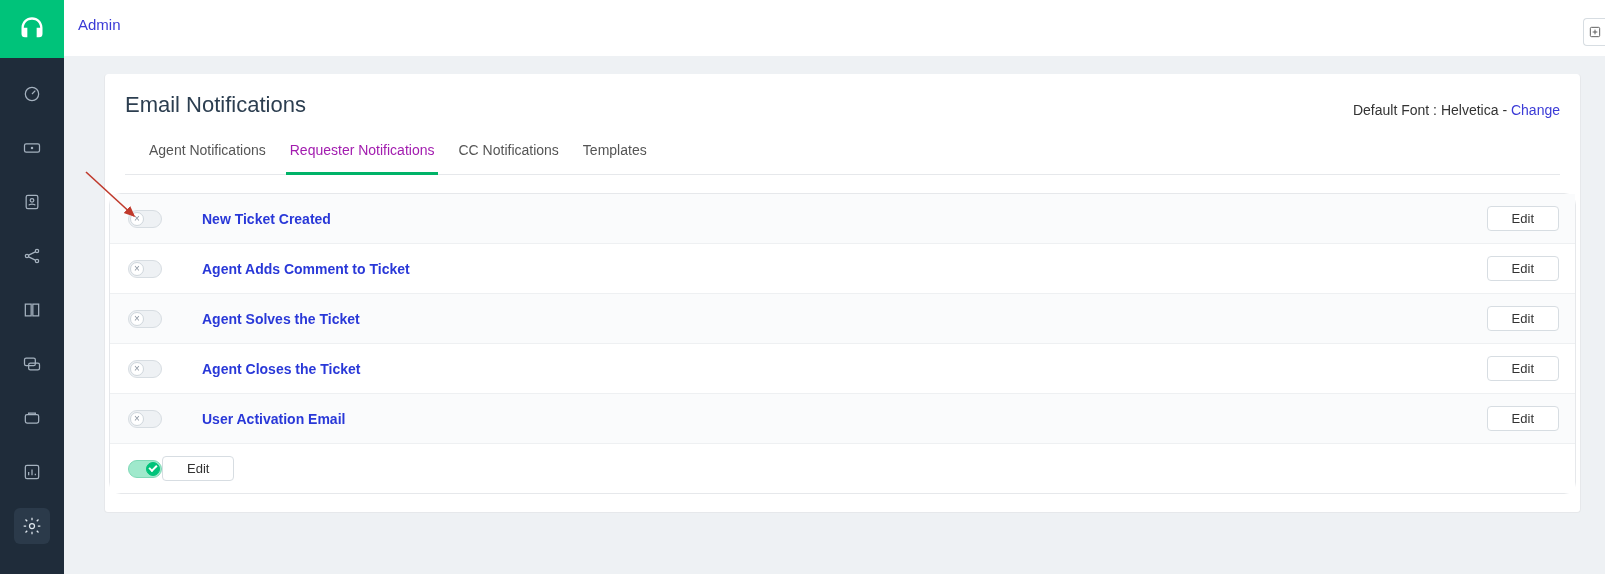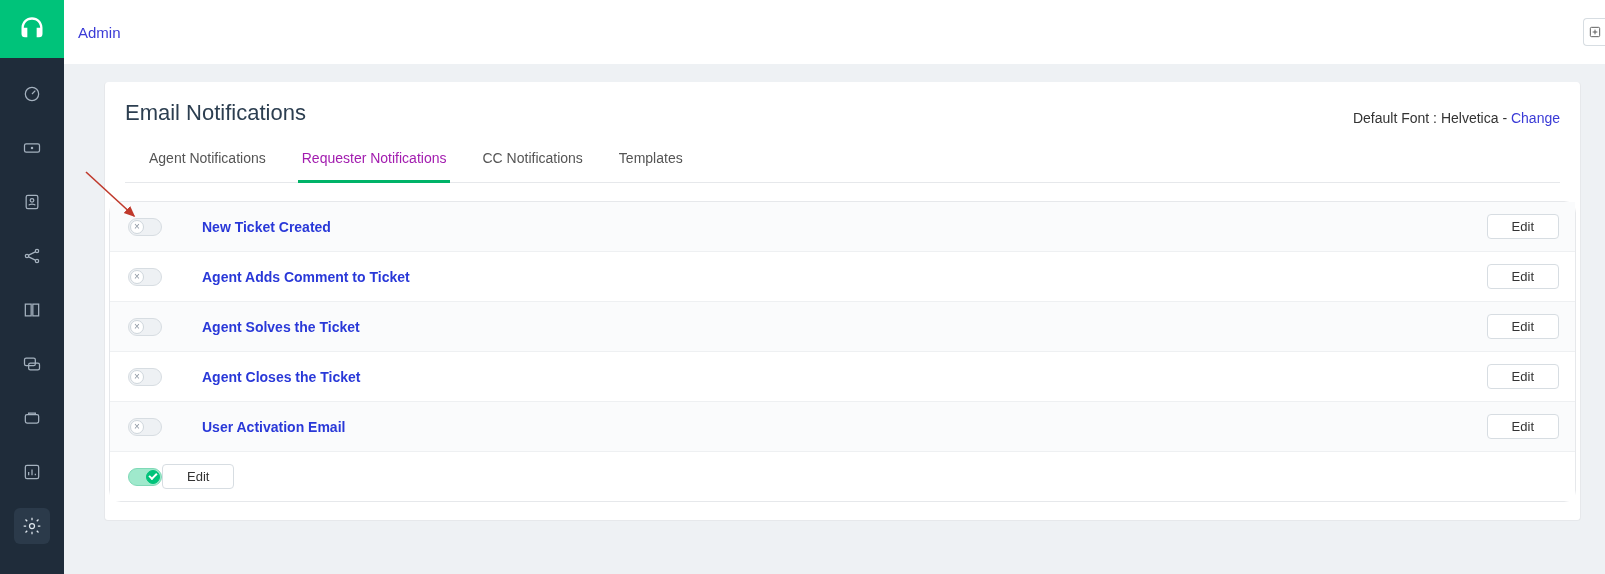--- a/index.html
+++ b/index.html
@@ -52,24 +52,23 @@
 
   
   .main {
     flex: 1;
     display: flex;
     flex-direction: column;
     background: #eef1f4;
   }
   .topbar {
     background: #ffffff;
-    height: 64px;
-    display: flex;
-    align-items: center;
-    padding: 0 14px;
+    height: 56px;
+    display: flex;
+    padding: 16px 14px;
   }
   .topbar .breadcrumb {
     color: #3a3ad6;
     font-size: 15px;
     font-weight: 500;
   }
 
   .content-wrap {
     padding: 18px 0 0 0;
   }
@@ -98,21 +97,21 @@
   }
   .font-info {
     font-size: 14px;
     color: #333;
     padding-bottom: 14px;
   }
   .font-info a { color: #3a3ad6; text-decoration: none; cursor: pointer; }
 
   .tabs {
     display: flex;
-    gap: 28px;
+    gap: 16px;
     padding: 0 20px;
     border-bottom: 1px solid #e6e8eb;
     width: 100%;
   }
   .tab {
     padding: 10px 4px 14px 4px;
     font-size: 14px;
     color: #555;
     cursor: pointer;
     border-bottom: 3px solid transparent;

